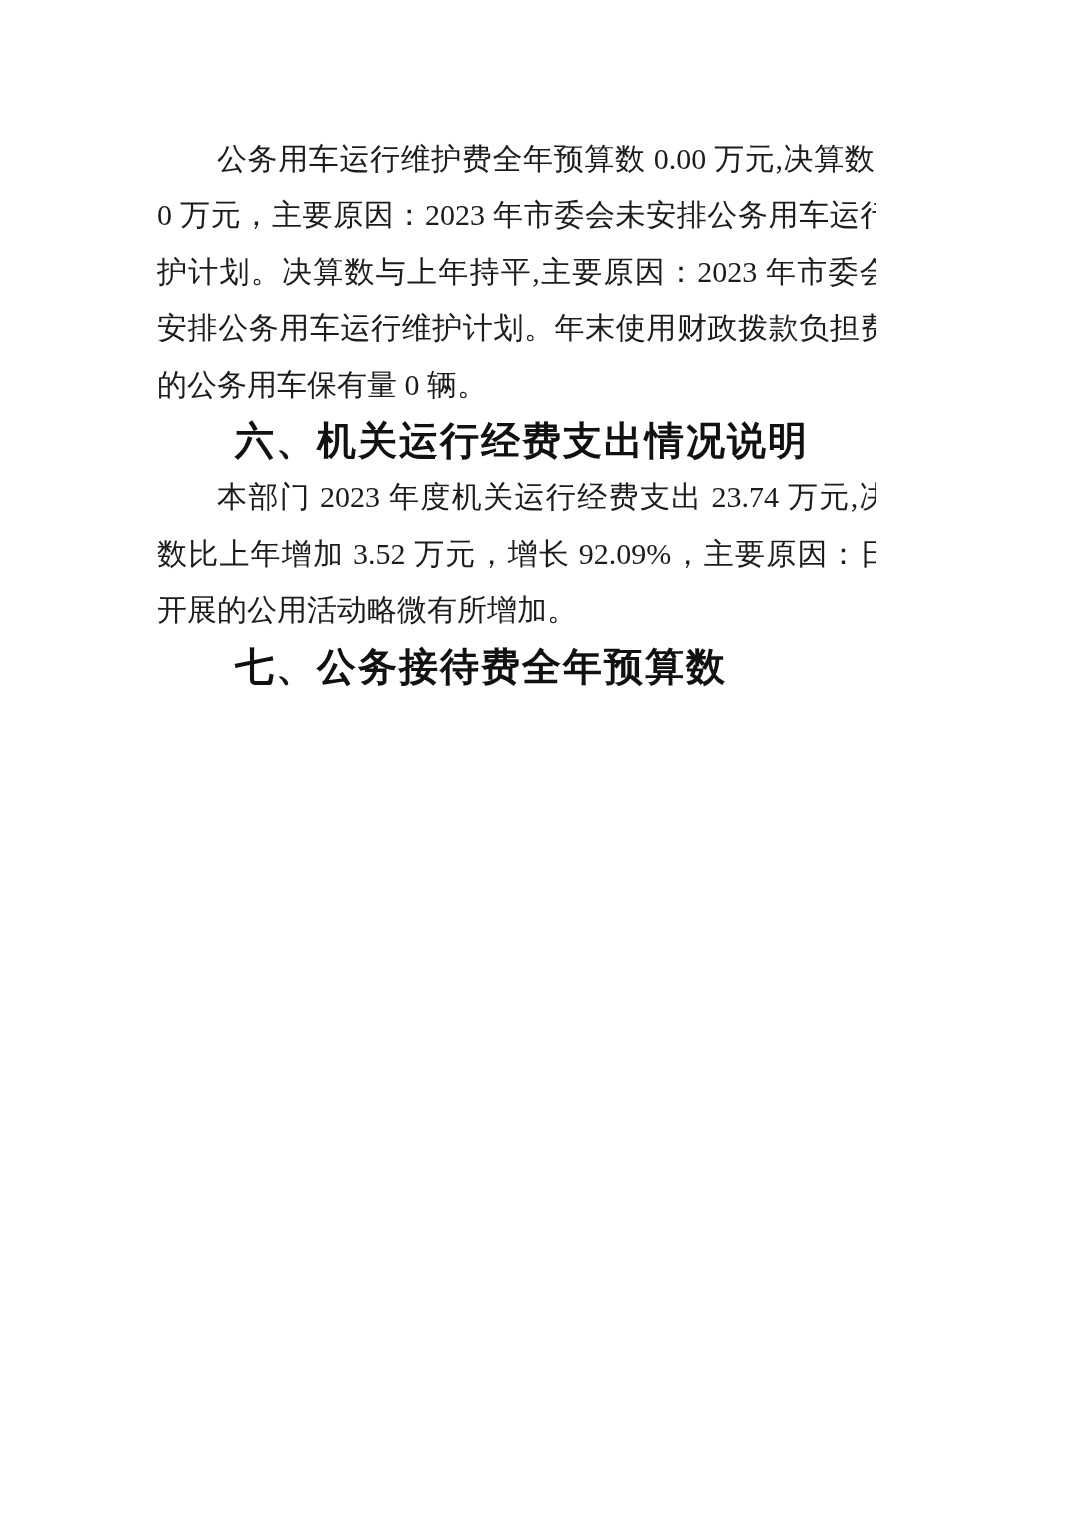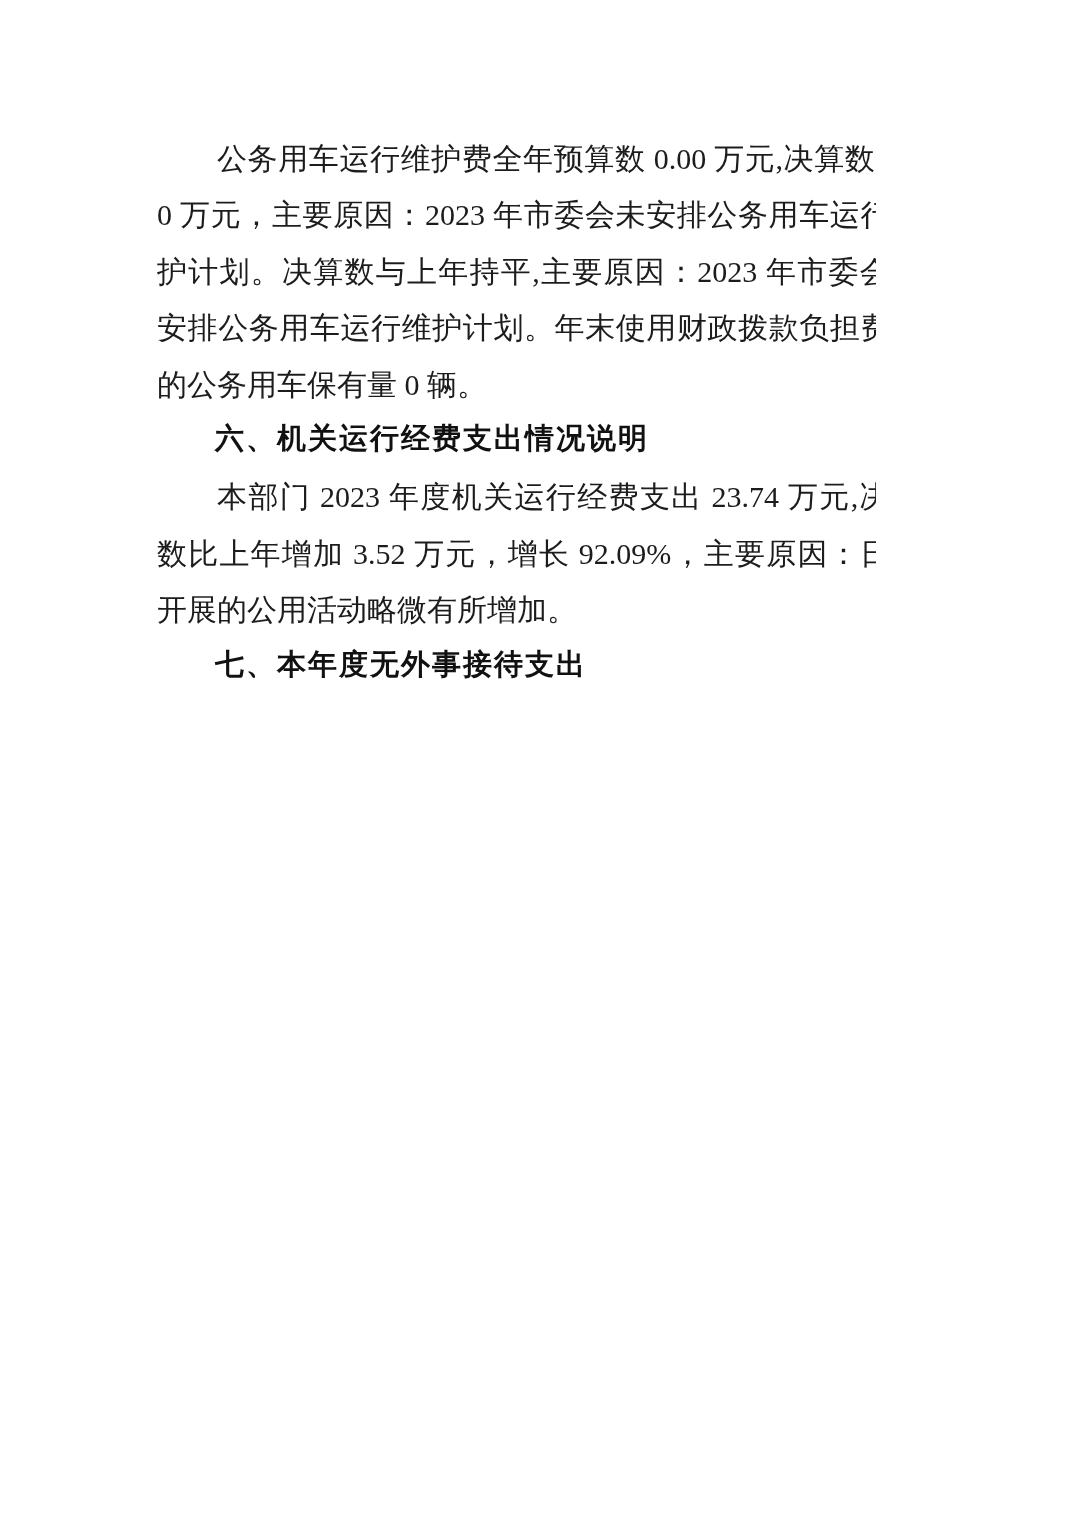--- a/index.html
+++ b/index.html
@@ -26,32 +26,32 @@
     font-family: "Liberation Serif", "DejaVu Serif", serif;
     font-size: 30px;
     line-height: 56.4px;
     color: #1c1c1c;
     text-align: justify;
     text-indent: 2em;
     word-break: break-all;
   }
   p.heading-para {
     margin: 0;
-    font-family: Liberation Mono, monospace;
+    font-family: Liberation Serif, serif;
     font-weight: 700;
-    font-size: 29px;
+    font-size: 39px;
     line-height: 56.4px;
     color: #111111;
     text-indent: 2em;
     letter-spacing: 2px;
   }
 </style>
 </head>
 <body>
 
 <div class="page">
   <div class="content">
     <p class="body-para">公务用车运行维护费全年预算数 0.00 万元,决算数 0.00 万元，主要原因：2023 年市委会未安排公务用车运行维护计划。决算数与上年持平,主要原因：2023 年市委会未安排公务用车运行维护计划。年末使用财政拨款负担费用的公务用车保有量 0 辆。</p>
     <p class="heading-para">六、机关运行经费支出情况说明</p>
     <p class="body-para">本部门 2023 年度机关运行经费支出 23.74 万元,决算数比上年增加 3.52 万元，增长 92.09%，主要原因：日常开展的公用活动略微有所增加。</p>
-    <p class="heading-para">七、本年度无外事接待支出</p>
+    <p class="heading-para">七、公务接待费全年预算数</p>
   </div>
 </div>
 
 </body></html>

